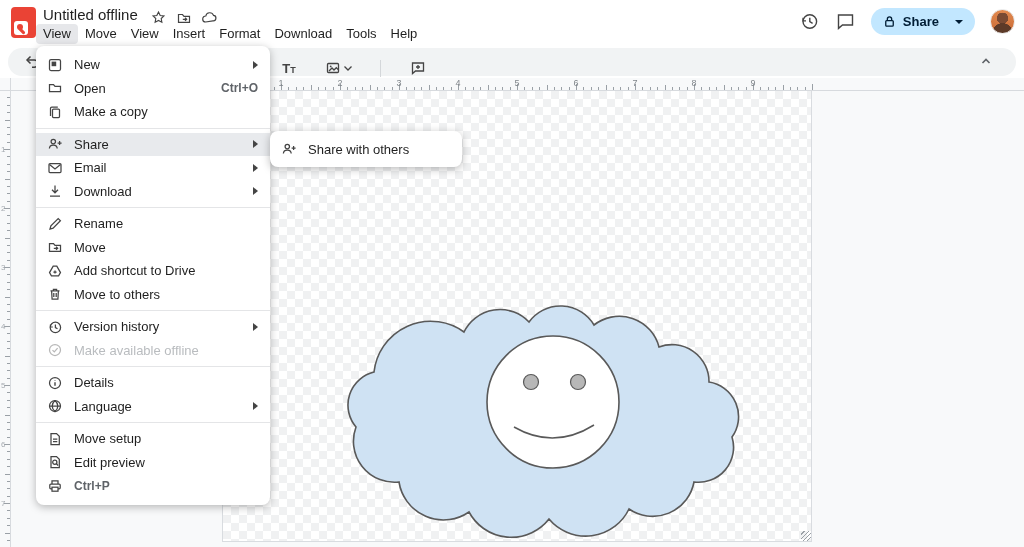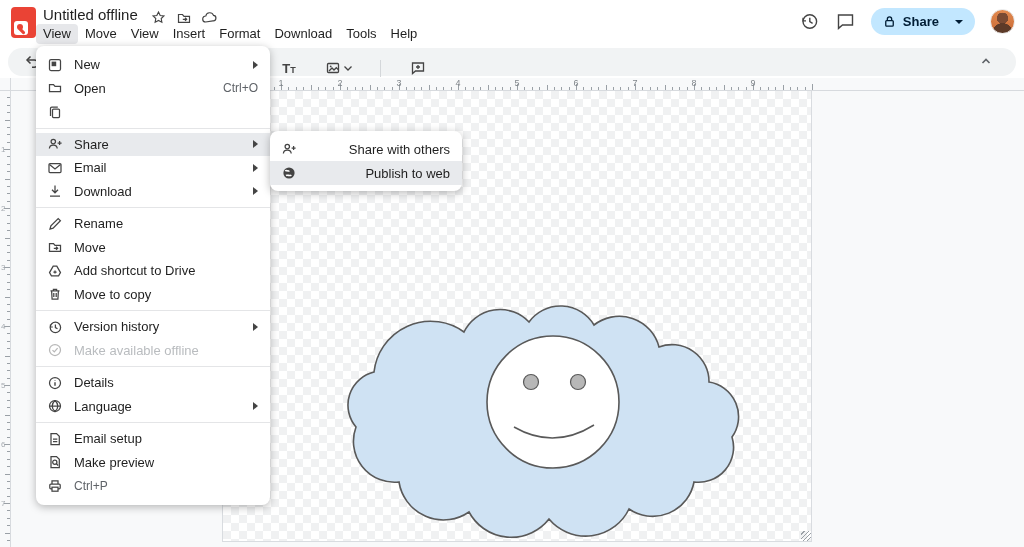--- a/index.html
+++ b/index.html
@@ -65,26 +65,26 @@
   
   #file-menu { position:absolute; left:36px; top:46px; width:234px; background:#fff; border-radius:8px;
     box-shadow:0 2px 8px rgba(0,0,0,.28); padding:7px 0; z-index:50; }
   .menu-sep { height:1px; background:#e4e5e7; margin:4px 0; }
   .menu-row { height:23.5px; display:flex; align-items:center; padding:0 12px 0 11px; font-size:13px; color:#1f1f1f; cursor:default; }
   .menu-row.hl { background:#e8eaed; }
   .menu-row.disabled { color:#b9bcbf; }
   .menu-row.disabled svg { opacity:.38; }
   .menu-ic { width:16px; height:16px; margin-right:11px; flex:none; display:flex; align-items:center; }
   .menu-lbl { flex:1; white-space:nowrap; }
-  .menu-sc { font-size:12px; color:#5f6368; }
+  .menu-sc { font-size:12px; color:#5f6368;font-weight:bold; }
   .menu-arrow { width:0; height:0; border-top:4px solid transparent; border-bottom:4px solid transparent; border-left:5px solid #444; }
 
   #share-submenu { position:absolute; left:270px; top:131px; width:192px; background:#fff; border-radius:8px;
     box-shadow:0 2px 8px rgba(0,0,0,.28); padding:6px 0; z-index:60; }
-  #share-submenu .menu-row { height:24px;text-align:right; }
+  #share-submenu .menu-row { height:24px; }
 
   svg { display:block; }
 </style>
 </head>
 <body>
 
 <div id="stage">
 
   <div id="workspace">
     <div id="page">
@@ -392,20 +392,21 @@
         <span class="menu-lbl">Open</span>
         <span class="menu-sc">Ctrl+O</span>
       </div>
       <div class="menu-row">
         <span class="menu-ic">
           <svg viewBox="0 0 16 16" width="16" height="16" fill="none" stroke="#444" stroke-width="1.25">
             <rect x="5.5" y="5" width="7" height="8.5" rx="1"></rect>
             <path d="M10.8,3 H4.8 a1.3,1.3 0 0 0 -1.3,1.3 V12"></path>
           </svg>
         </span>
+        <span class="menu-lbl">Make a copy</span>
       </div>
       <div class="menu-sep"></div>
       <div class="menu-row hl">
         <span class="menu-ic">
           <svg viewBox="0 0 16 16" width="16" height="16" fill="none" stroke="#444" stroke-width="1.25">
             <circle cx="6.3" cy="5.6" r="2.2"></circle>
             <path d="M2.4,12.6 c0,-2.3 1.8,-3.6 3.9,-3.6 c2.1,0 3.9,1.3 3.9,3.6"></path>
             <path d="M12.6,5 v4 M10.6,7 h4"></path>
           </svg>
         </span>
@@ -458,21 +459,21 @@
         </span>
         <span class="menu-lbl">Add shortcut to Drive</span>
       </div>
       <div class="menu-row">
         <span class="menu-ic">
           <svg viewBox="0 0 16 16" width="16" height="16" fill="none" stroke="#444" stroke-width="1.25">
             <path d="M3.5,4.8 h9 M6.4,4.8 V3.4 h3.2 v1.4 M4.6,4.8 l0.5,8.4 h5.8 l0.5,-8.4"></path>
             <path d="M6.8,7 v4 M9.2,7 v4"></path>
           </svg>
         </span>
-        <span class="menu-lbl">Move to copy</span>
+        <span class="menu-lbl">Move to others</span>
       </div>
       <div class="menu-sep"></div>
       <div class="menu-row">
         <span class="menu-ic">
           <svg viewBox="0 0 16 16" width="16" height="16" fill="none" stroke="#444" stroke-width="1.25">
             <circle cx="8.4" cy="8.4" r="5.2"></circle>
             <path d="M8.4,5.6 v3 l2.1,1.2"></path>
             <path d="M3.4,5.6 v2.4 h2.4" stroke-width="1.1"></path>
           </svg>
         </span>
@@ -509,31 +510,31 @@
         <span class="menu-arrow"></span>
       </div>
       <div class="menu-sep"></div>
       <div class="menu-row">
         <span class="menu-ic">
           <svg viewBox="0 0 16 16" width="16" height="16" fill="none" stroke="#444" stroke-width="1.25">
             <path d="M4,2.5 h5.5 l2.8,2.8 v8.2 h-8.3 z"></path>
             <path d="M6,8.2 h4.3 M6,10.6 h4.3"></path>
           </svg>
         </span>
-        <span class="menu-lbl">Email setup</span>
+        <span class="menu-lbl">Move setup</span>
       </div>
       <div class="menu-row">
         <span class="menu-ic">
           <svg viewBox="0 0 16 16" width="16" height="16" fill="none" stroke="#444" stroke-width="1.25">
             <path d="M4,2.5 h5.5 l2.8,2.8 v8.2 h-8.3 z"></path>
             <circle cx="7.8" cy="8.2" r="2.1"></circle>
             <path d="M9.4,9.8 l1.7,1.7"></path>
           </svg>
         </span>
-        <span class="menu-lbl">Make preview</span>
+        <span class="menu-lbl">Edit preview</span>
       </div>
       <div class="menu-row">
         <span class="menu-ic">
           <svg viewBox="0 0 16 16" width="16" height="16" fill="none" stroke="#444" stroke-width="1.25">
             <path d="M5,6 V2.8 h6 V6"></path>
             <rect x="2.8" y="6" width="10.4" height="4.8" rx="1"></rect>
             <rect x="5" y="9.2" width="6" height="4" fill="#fff"></rect>
           </svg>
         </span>
         <span class="menu-sc">Ctrl+P</span>
@@ -544,24 +545,15 @@
       <div class="menu-row">
         <span class="menu-ic">
           <svg viewBox="0 0 16 16" width="16" height="16" fill="none" stroke="#444" stroke-width="1.25">
             <circle cx="6.3" cy="5.6" r="2.2"></circle>
             <path d="M2.4,12.6 c0,-2.3 1.8,-3.6 3.9,-3.6 c2.1,0 3.9,1.3 3.9,3.6"></path>
             <path d="M12.6,5 v4 M10.6,7 h4"></path>
           </svg>
         </span>
         <span class="menu-lbl">Share with others</span>
       </div>
-      <div class="menu-row hl">
-        <span class="menu-ic">
-          <svg viewBox="0 0 16 16" width="16" height="16">
-            <circle cx="8" cy="8" r="5.6" fill="#444"></circle>
-            <path d="M4.2,6 c1.4,-1.2 2.6,0.8 4.2,-0.2 M5,10.5 c1.6,-1 3.4,1 5.4,-0.4" stroke="#fff" stroke-width="1.6" fill="none"></path>
-          </svg>
-        </span>
-        <span class="menu-lbl">Publish to web</span>
-      </div>
     </div>
 
 </div>
 
 </body></html>

